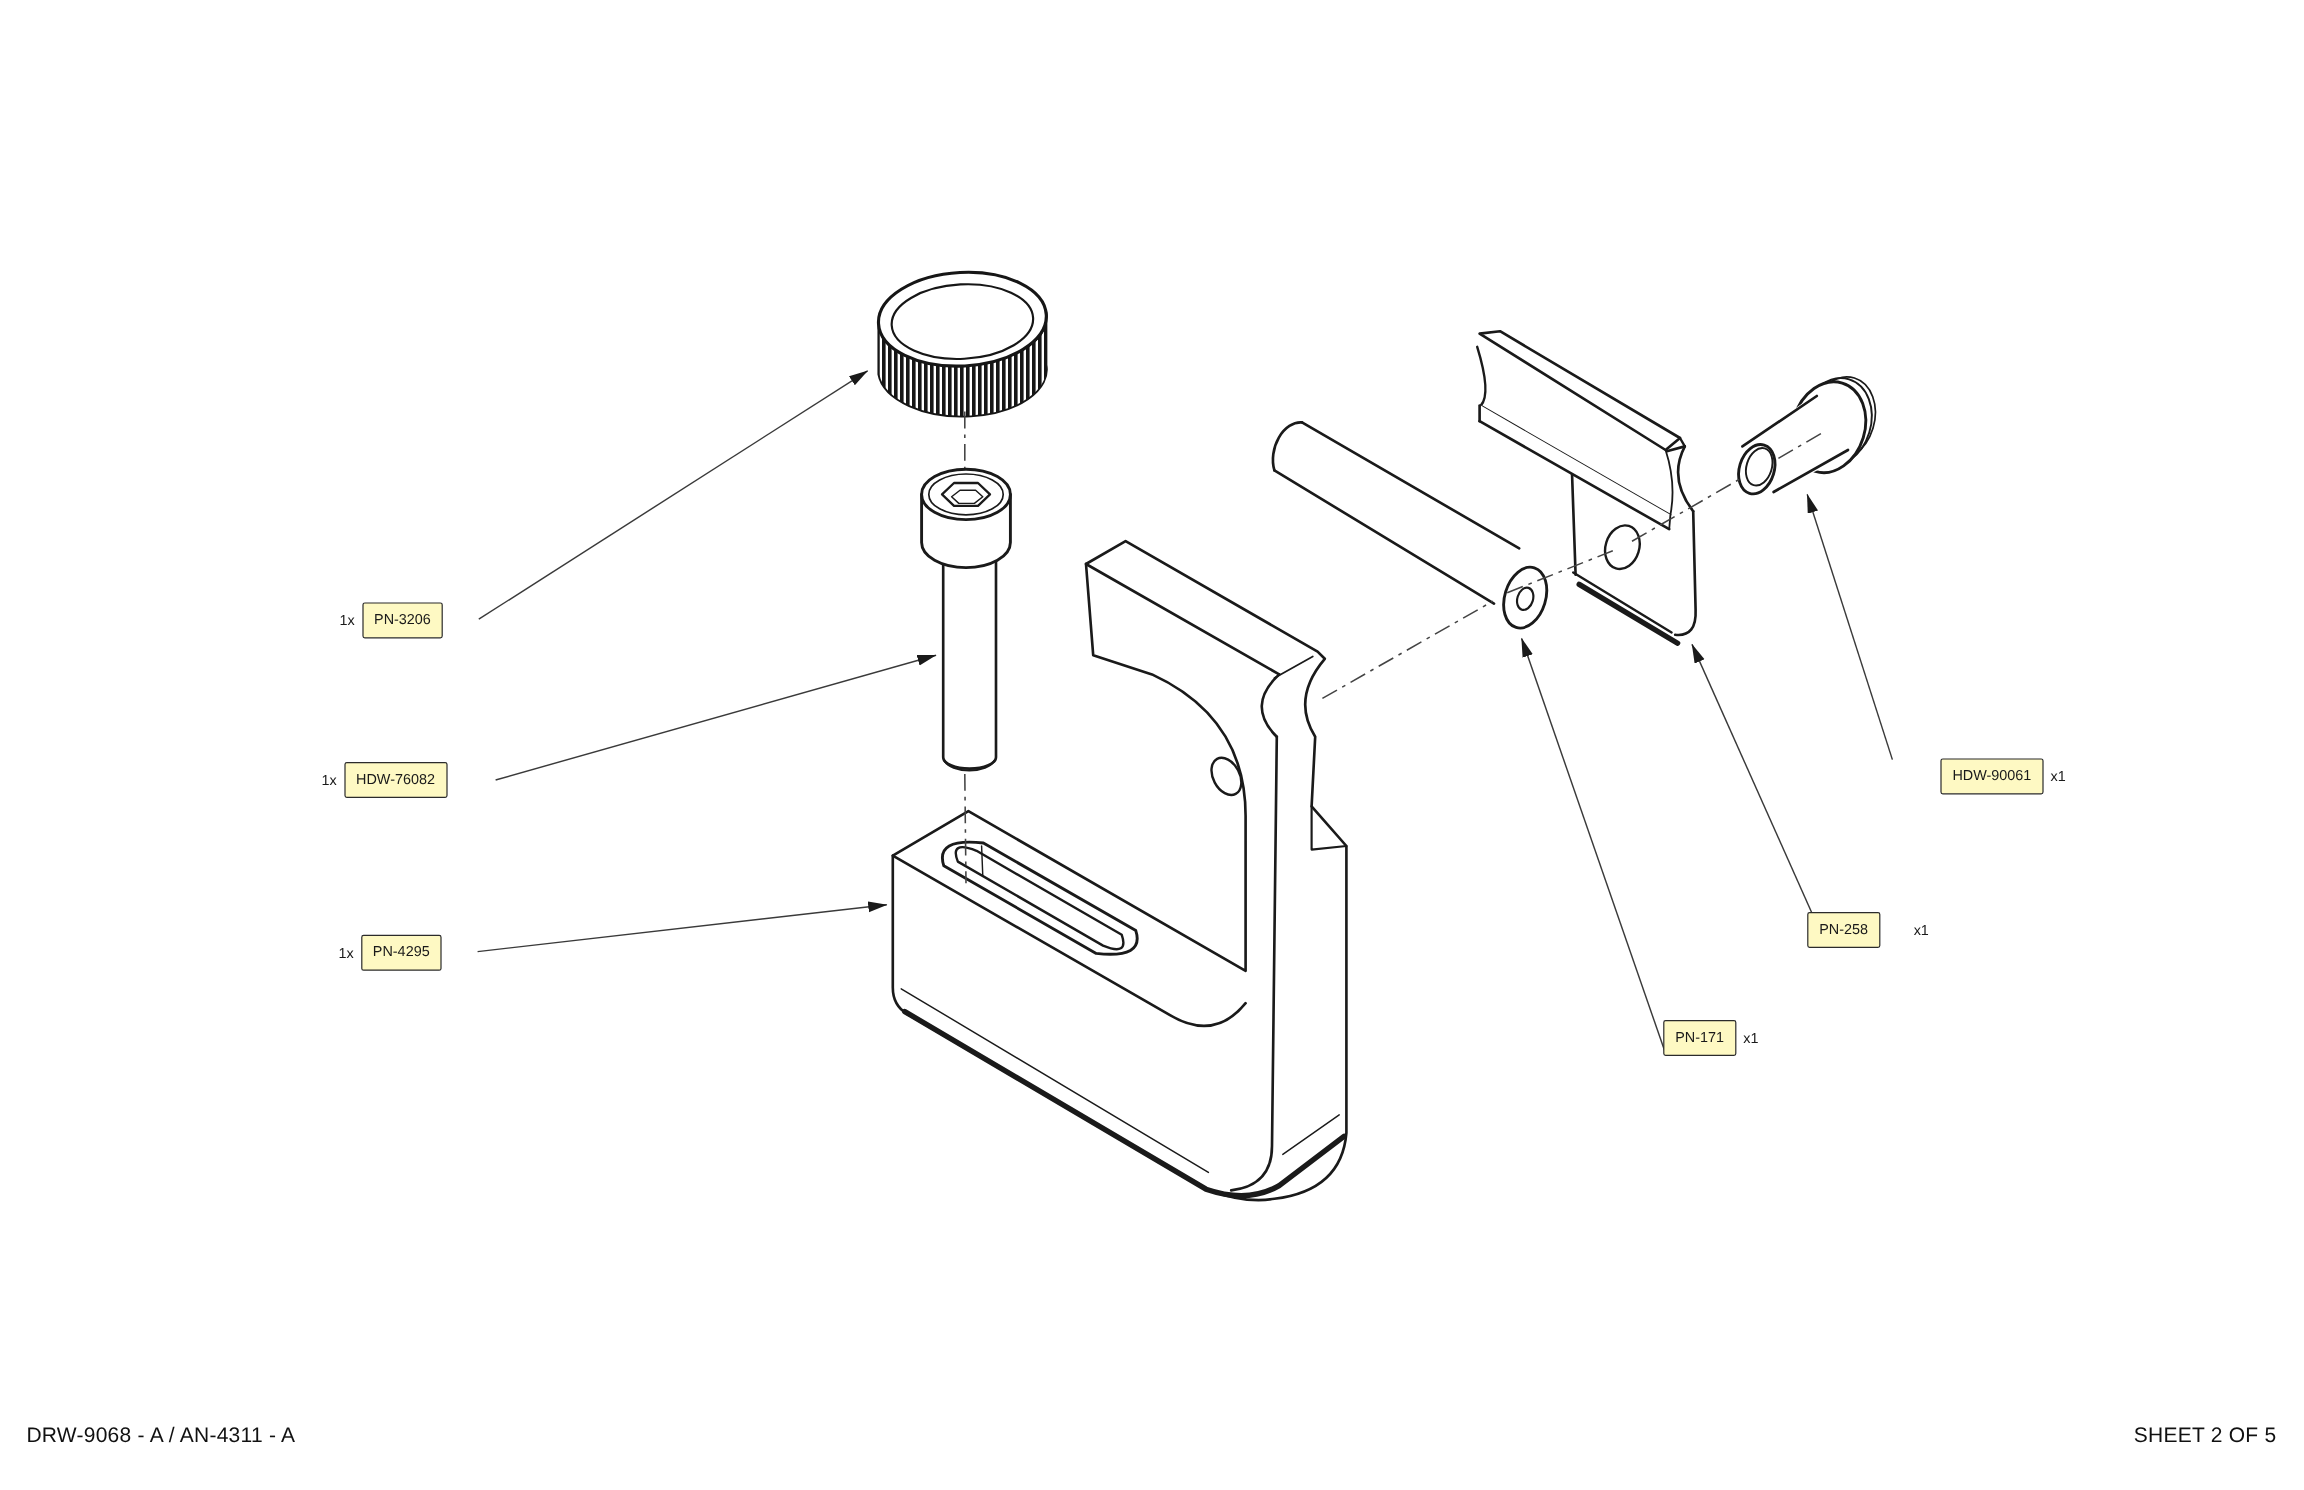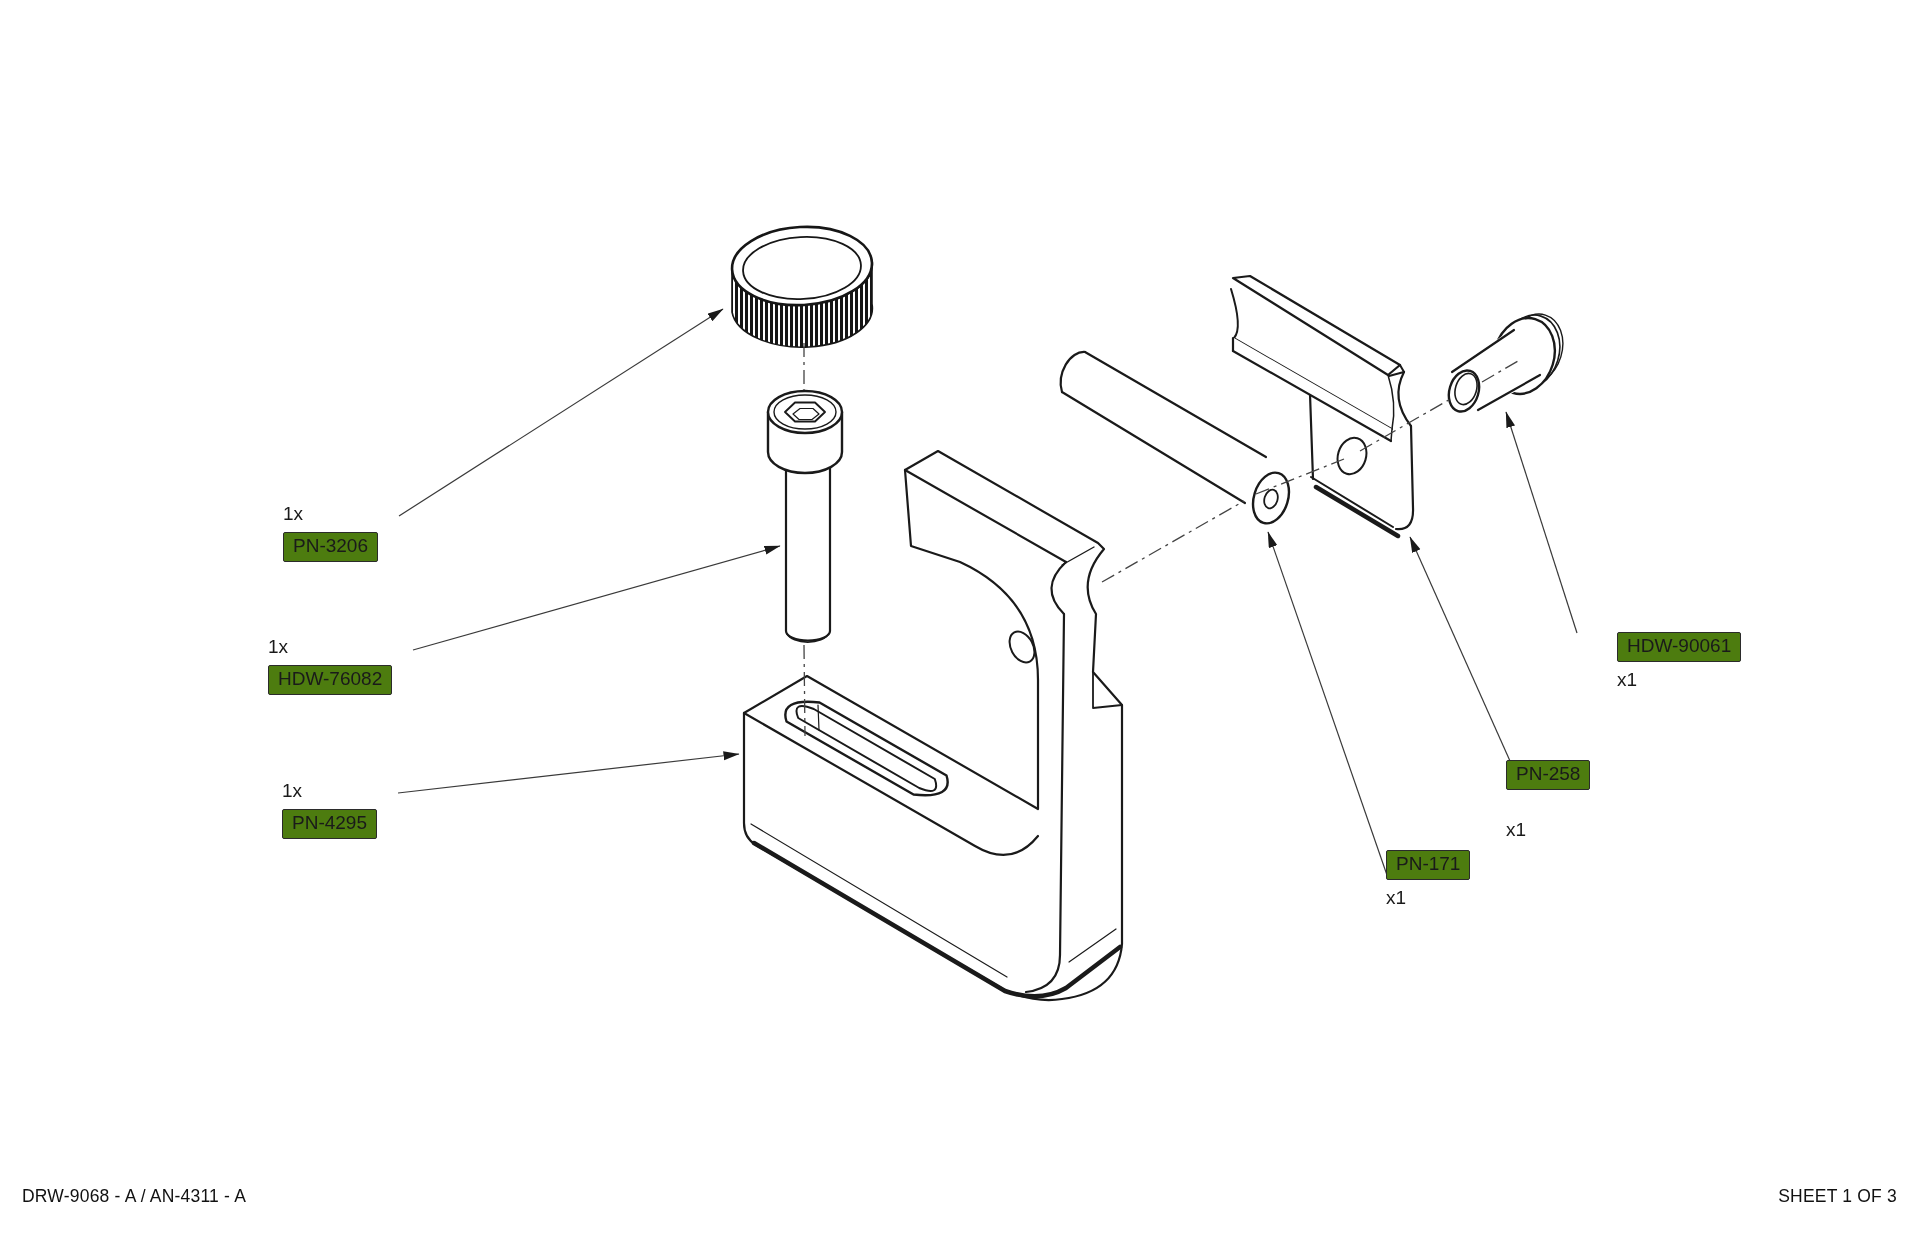--- a/index.html
+++ b/index.html
@@ -3,25 +3,25 @@
 <meta charset="utf-8">
 <style>
   html,body{margin:0;padding:0;}
   body{
     width:1920px;height:1242px;position:relative;background:#ffffff;
     font-family:"Liberation Sans","DejaVu Sans",sans-serif;color:#1a1a1a;
     overflow:hidden;
   }
   #drawing-canvas{position:absolute;left:0;top:0;}
   .part-label{
-    position:absolute;display:flex;align-items:flex-start;gap:6px;
-    font-size:19px;line-height:24px;color:#1a1a1a;white-space:nowrap;flex-direction:column;
+    position:absolute;display:flex;align-items:center;gap:6px;
+    font-size:12px;line-height:24px;color:#1a1a1a;white-space:nowrap;
   }
   .part-label .pn-box{
-    border:1.6px solid #2b2b2b;background:#4d7c0f;padding:1px 9px 3px;
+    border:1.6px solid #2b2b2b;background:#fef9c3;padding:1px 9px 3px;
     border-radius:2px;
   }
   .qty{color:#1a1a1a;}
   .footer-text{
     position:absolute;font-size:17.5px;color:#111;letter-spacing:0.2px;
   }
   #footer-left{left:22px;top:1186px;}
   #footer-right{right:23px;top:1186px;}
 </style>
 </head>
@@ -195,13 +195,13 @@
   <span class="pn-box">PN-258</span>
   <span class="qty">x1</span>
 </div>
 
 <div class="part-label" style="left:1573px;top:632px;padding-left:44px;">
   <span class="pn-box">HDW-90061</span>
   <span class="qty">x1</span>
 </div>
 
 <div id="footer-left" class="footer-text">DRW-9068 - A / AN-4311 - A</div>
-<div id="footer-right" class="footer-text">SHEET 1 OF 3</div>
+<div id="footer-right" class="footer-text">SHEET 2 OF 5</div>
 
 </body></html>

